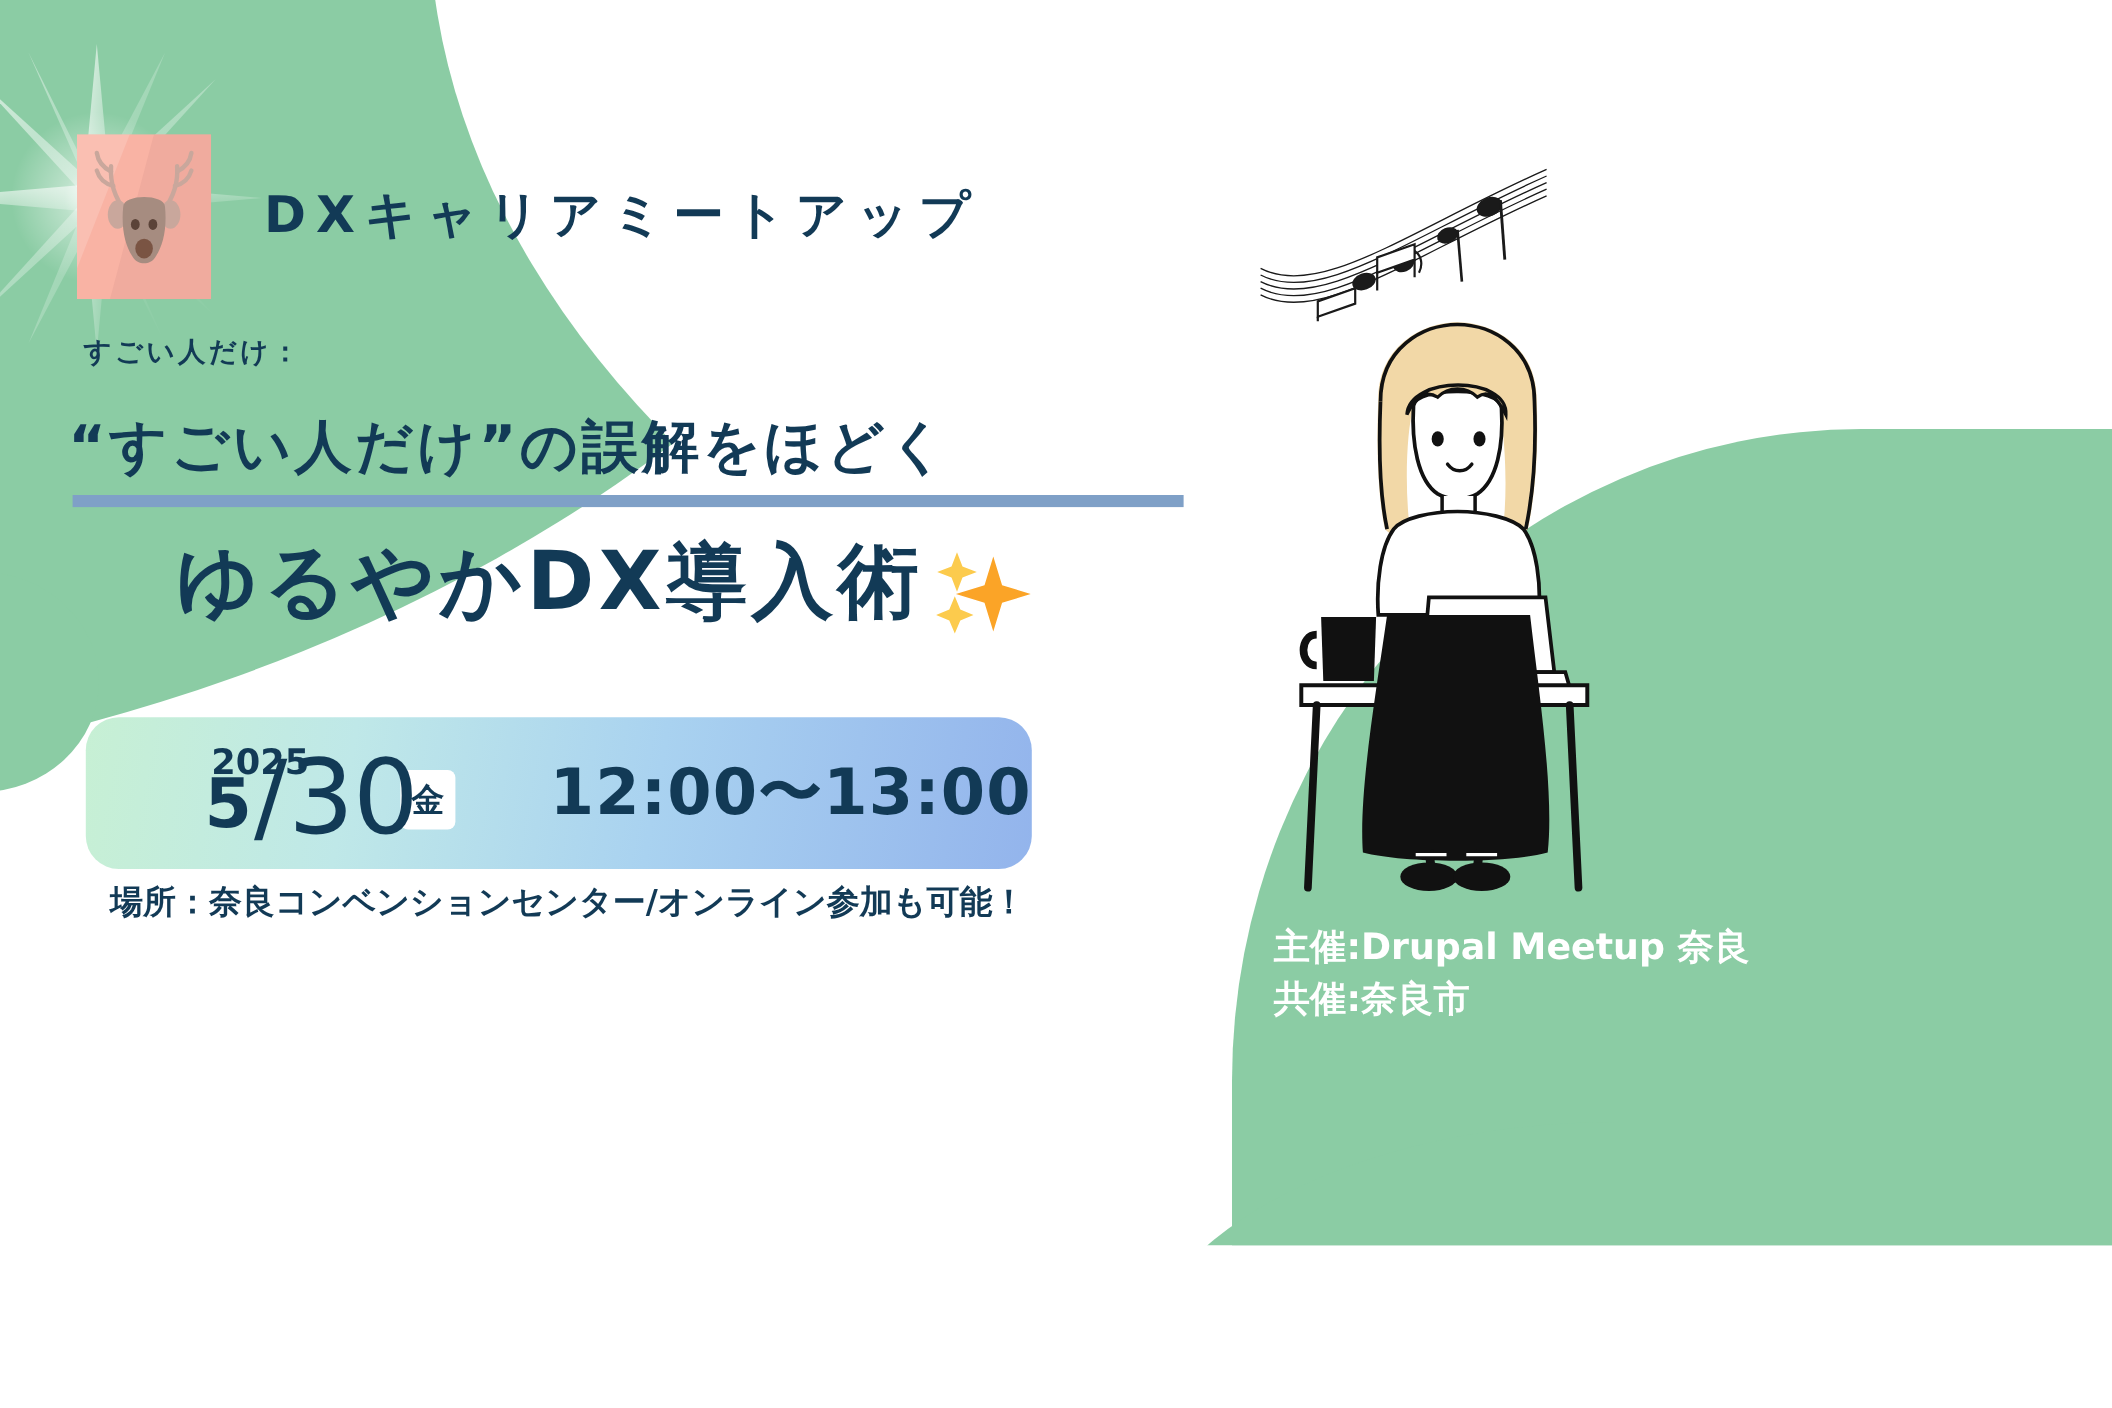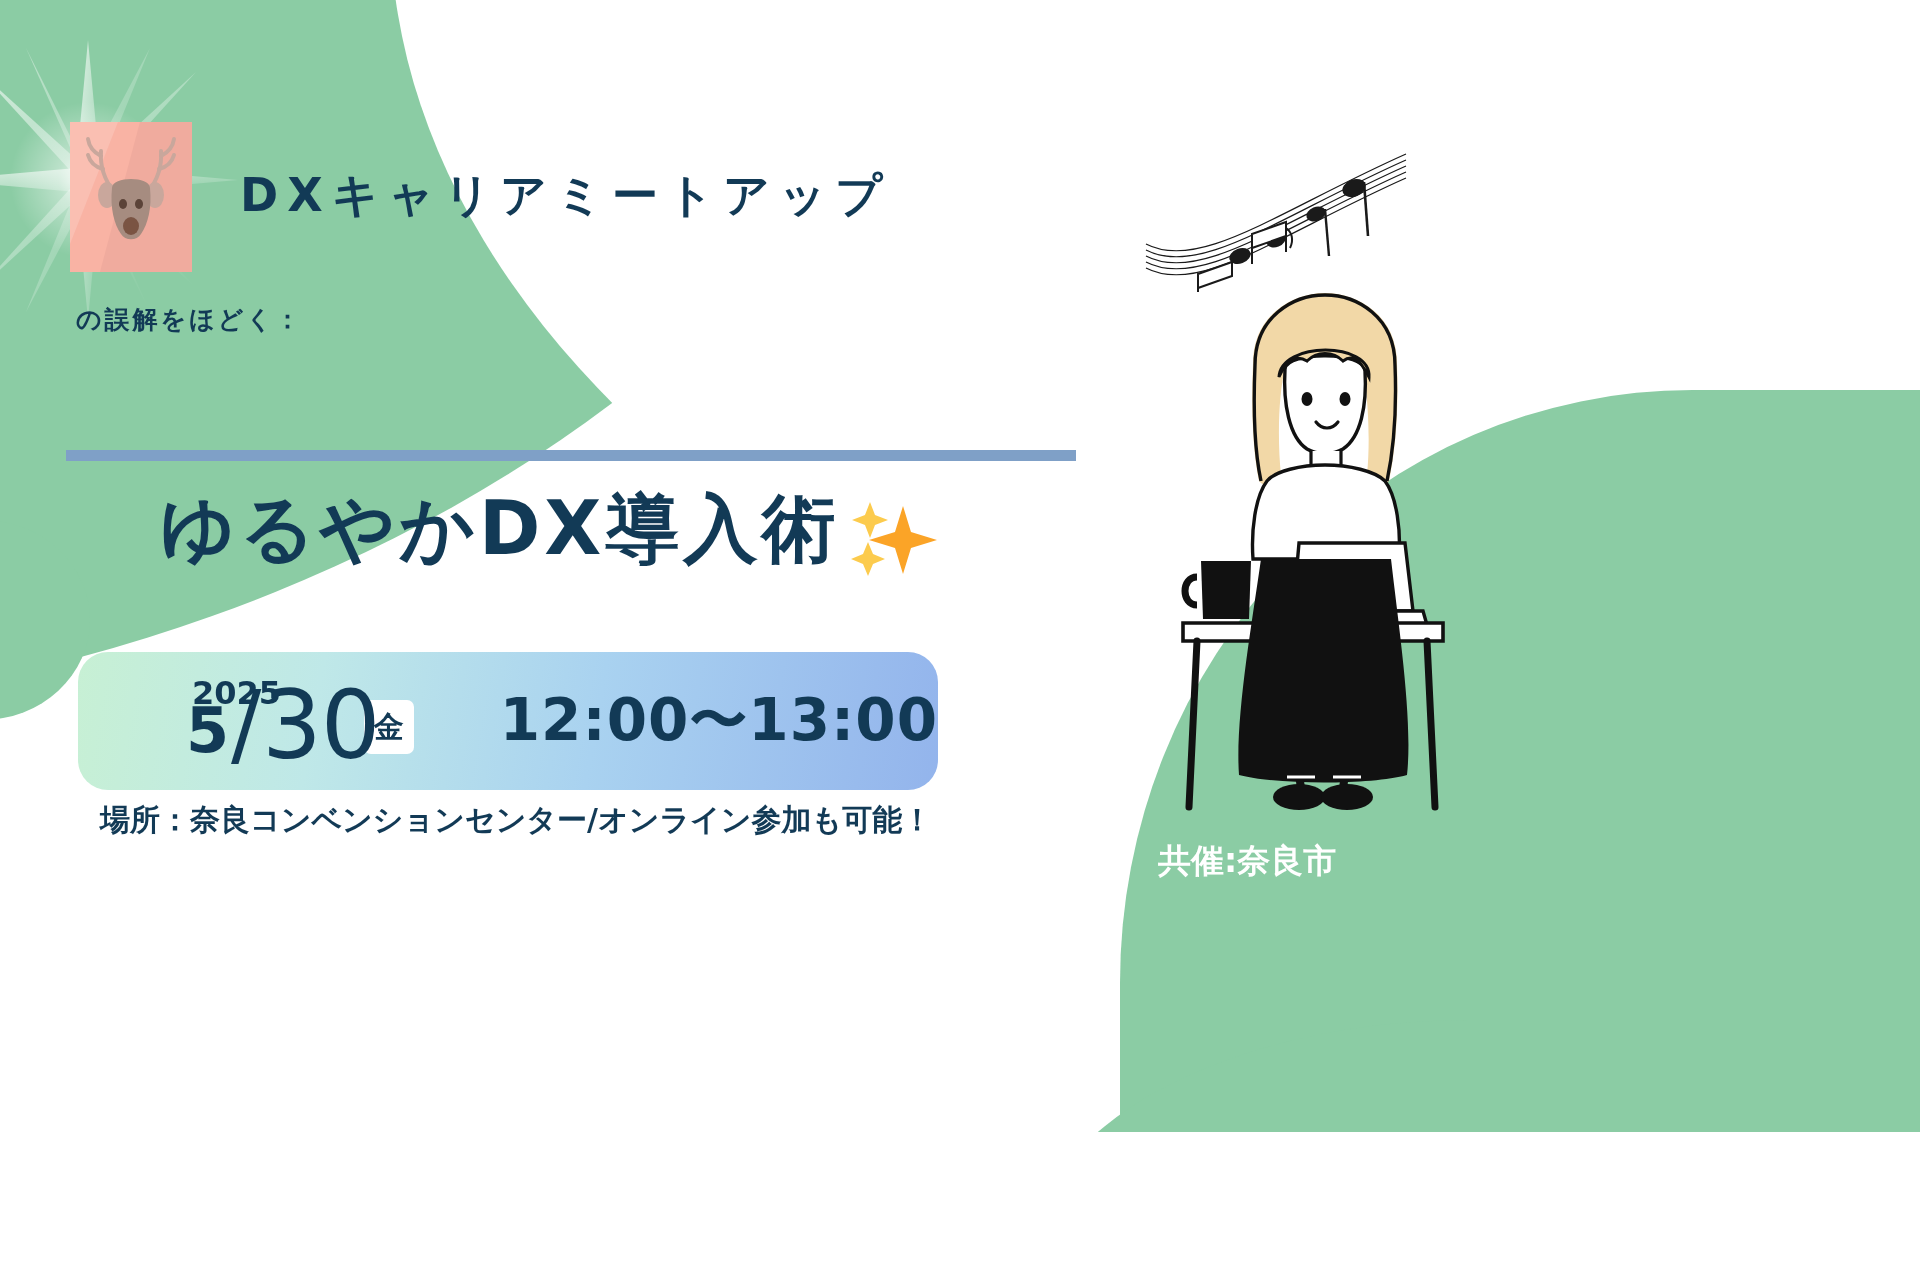--- a/index.html
+++ b/index.html
@@ -281,22 +281,23 @@
     <path d="M170 488 L168 504" stroke="#111" stroke-width="8"></path>
 
     <ellipse cx="124" cy="512" rx="26" ry="13" fill="#111"></ellipse>
     <ellipse cx="172" cy="512" rx="26" ry="13" fill="#111"></ellipse>
     <path d="M112 492 L140 492" stroke="#ffffff" stroke-width="3"></path>
     <path d="M158 492 L186 492" stroke="#ffffff" stroke-width="3"></path>
   </svg>
 
   <div class="event-title">DXキャリアミートアップ</div>
 
-  <div class="talk-label">の誤解をほどく：</div>
-
+  <div class="talk-label">すごい人だけ：</div>
+
+  <div class="theme-line">“すごい人だけ”の誤解をほどく</div>
 
   <div class="divider-bar"></div>
 
   <div class="headline-row">
     <span class="headline">ゆるやかDX導入術</span>
     <svg class="sparkle-emoji" viewBox="0 0 100 92">
       <path d="M60 18 L68 44 L94 52 L68 60 L60 86 L52 60 L26 52 L52 44 Z" fill="#FBA427"></path>
       <path d="M27 14 L32 27 L45 32 L32 37 L27 50 L22 37 L9 32 L22 27 Z" fill="#FCCB4D"></path>
       <path d="M25 54 L30 66 L42 71 L30 76 L25 88 L20 76 L8 71 L20 66 Z" fill="#FCCB4D"></path>
     </svg>
@@ -309,16 +310,17 @@
       <span class="date-month">5</span>
       <span class="date-day">30</span>
     </div>
     <div class="weekday-chip">金</div>
     <div class="time-text">12:00〜13:00</div>
   </div>
 
   <div class="venue-text">場所：奈良コンベンションセンター/オンライン参加も可能！</div>
 
   <div class="organizer">
+    <div>主催:Drupal Meetup 奈良</div>
     <div>共催:奈良市</div>
   </div>
 
 </div>
 
 </body></html>

